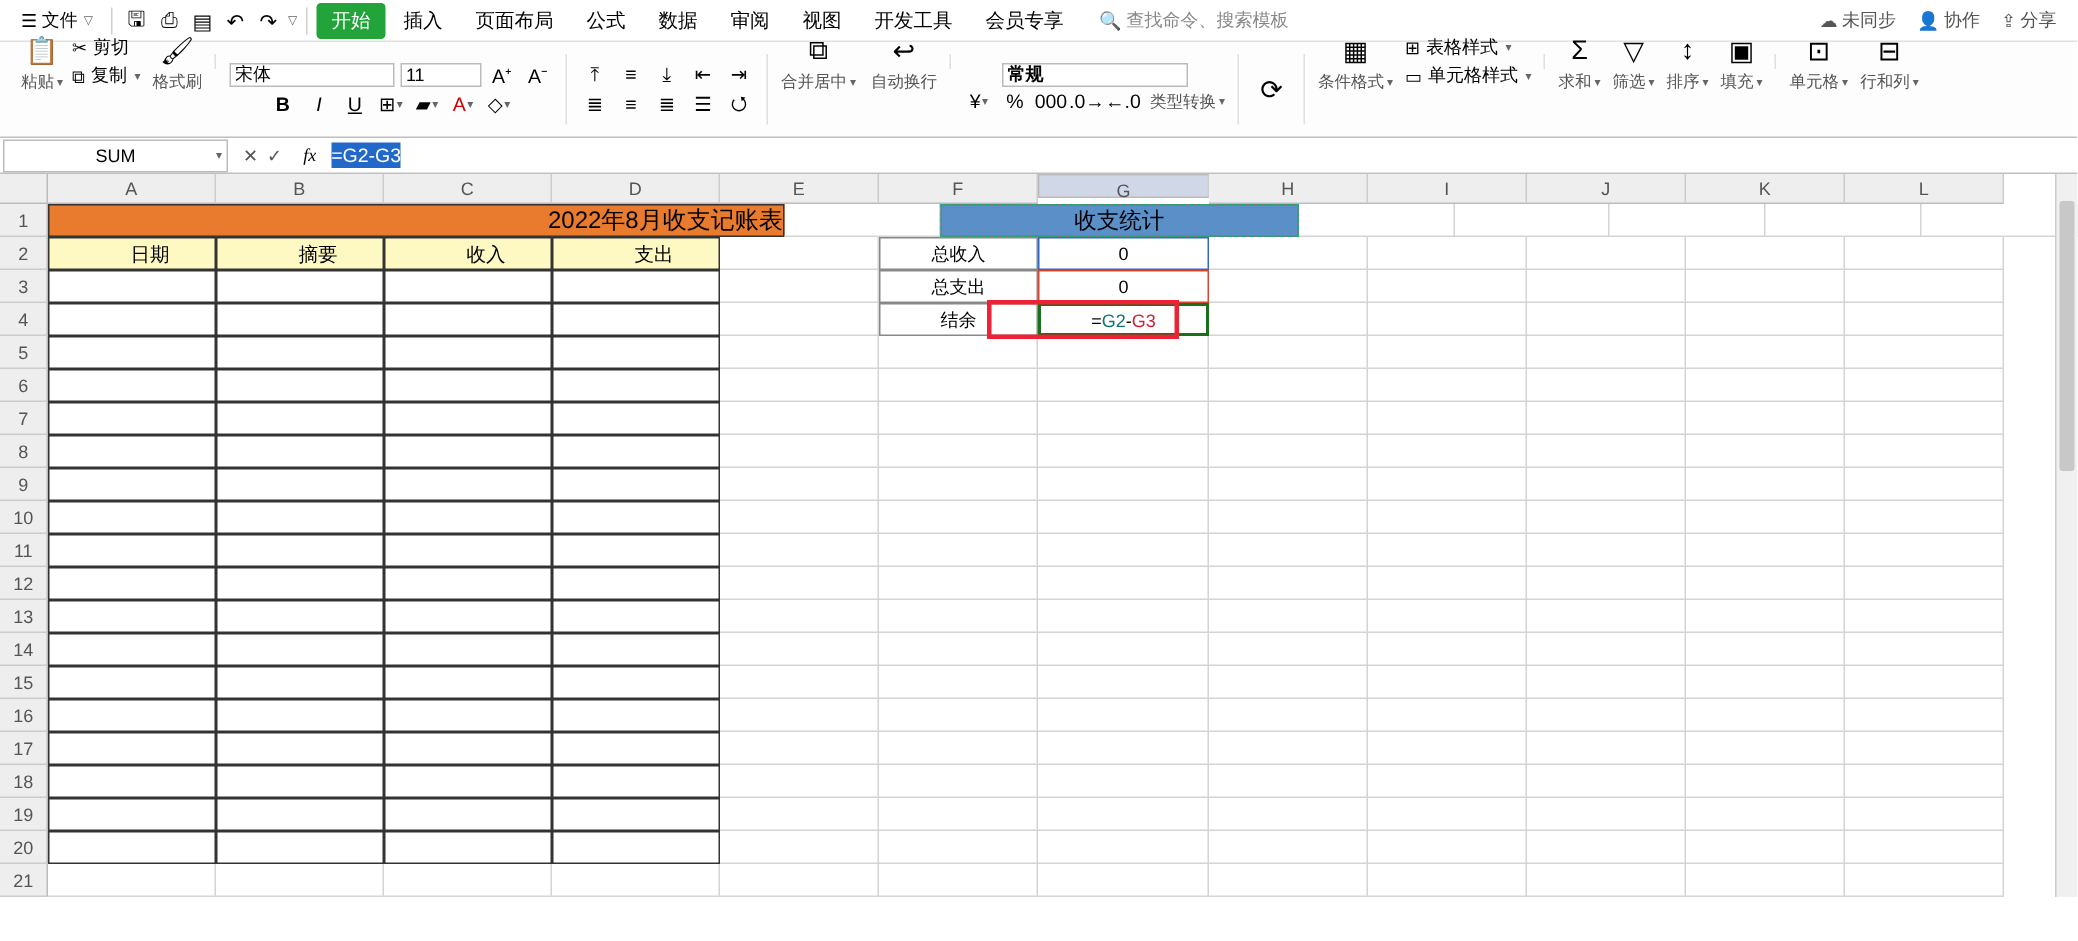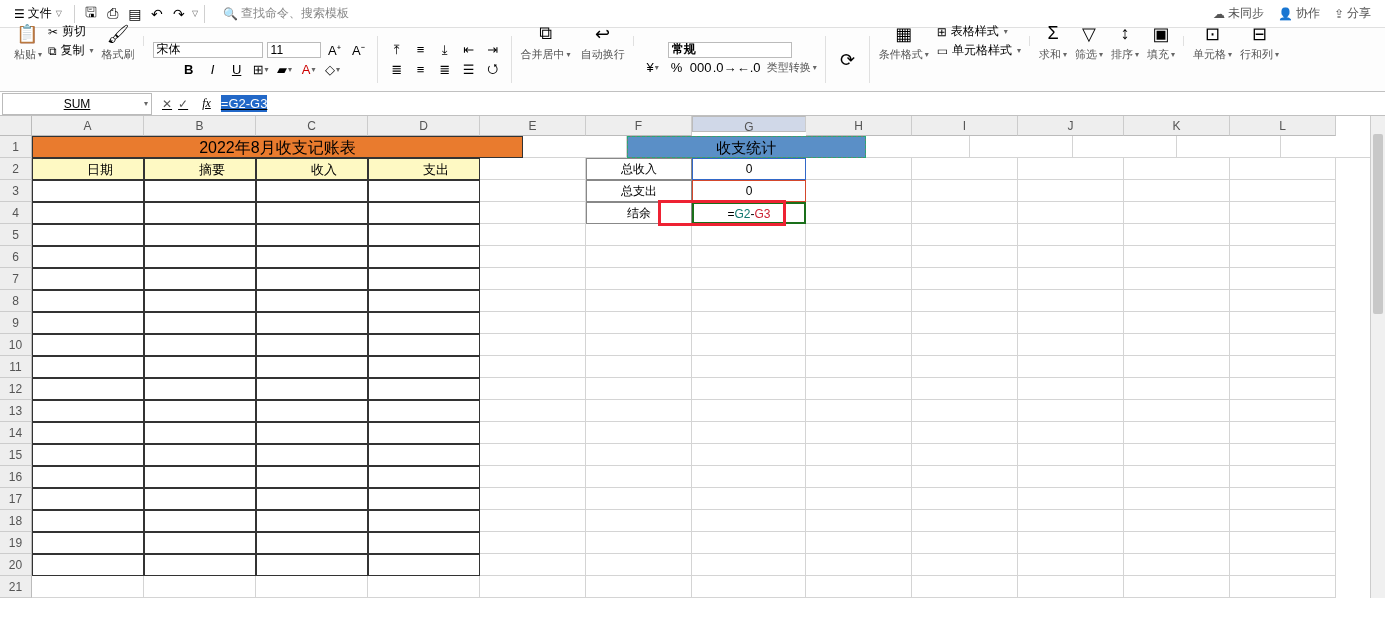--- a/index.html
+++ b/index.html
@@ -27,21 +27,21 @@
 .mini { display: flex; flex-direction: column; gap: 2px; }
 .mini-row { display: flex; align-items: center; gap: 4px; }
 .btn-ico { width: 20px; height: 20px; display: flex; align-items: center; justify-content: center; border: 1px solid transparent; cursor: pointer; font-size: 13px; }
 .sel { border: 1px solid #bbb; background: #fff; height: 16px; font-size: 12px; padding: 0 3px; }
 .fontname { width: 110px; }
 .fontsize { width: 54px; }
 .numfmt { width: 124px; font-weight: bold; }
 .dd { font-size: 8px; color: #666; margin-left: 1px; }
 
 
-.fbar { display: flex; align-items: center; height: 24px; border-bottom: 1px solid #c0c0c0; background: #fff; text-decoration: underline; }
+.fbar { display: flex; align-items: center; height: 24px; border-bottom: 1px solid #c0c0c0; background: #fff; }
 .namebox { width: 150px; height: 22px; border: 1px solid #bbb; margin: 0 2px; display: flex; align-items: center; justify-content: center; position: relative; }
 .namebox .ddk { position: absolute; right: 3px; font-size: 8px; color: #666; }
 .fx-btns { display: flex; gap: 6px; padding: 0 8px; color: #555; }
 .fx-lbl { font-style: italic; font-family: serif; padding: 0 6px; }
 .formula-inp { flex: 1; border: none; outline: none; padding: 0 4px; font-size: 13px; }
 .formula-inp .sel-hl { background: #2268c8; color: #fff; padding: 1px 0; }
 
 
 .grid { position: relative; }
 .corner { position: absolute; left: 0; top: 0; width: 32px; height: 20px; background: #eee; border-right: 1px solid #bbb; border-bottom: 1px solid #bbb; }
@@ -88,20 +88,31 @@
     <span class="dd">▽</span>
   </div>
   <div class="sep"></div>
   <div class="qa-icon">🖫</div>
   <div class="qa-icon">⎙</div>
   <div class="qa-icon">▤</div>
   <div class="qa-icon">↶</div>
   <div class="qa-icon">↷</div>
   <span class="dd">▽</span>
   <div class="sep"></div>
+  <div id="tabs-holder" style="display:flex;gap:2px">
+      <div class="tab active">开始</div>
+      <div class="tab">插入</div>
+      <div class="tab">页面布局</div>
+      <div class="tab">公式</div>
+      <div class="tab">数据</div>
+      <div class="tab">审阅</div>
+      <div class="tab">视图</div>
+      <div class="tab">开发工具</div>
+      <div class="tab">会员专享</div>
+    </div>
   <div class="search">
     <span>🔍</span>
     <span>查找命令、搜索模板</span>
   </div>
   <div class="spacer"></div>
   <div class="right-item">
       <span>☁</span>
       <span>未同步</span>
     </div>
   <div class="right-item">
@@ -338,21 +349,21 @@
       <div class="rh">15</div>
       <div class="rh">16</div>
       <div class="rh">17</div>
       <div class="rh">18</div>
       <div class="rh">19</div>
       <div class="rh">20</div>
       <div class="rh">21</div>
     </div>
   <div class="cells" id="cells">
       <div class="row">
-        <div class="cell merged-orange" style="width: 501px;">2022年8月收支记账表</div>
+        <div class="cell merged-orange" style="width: 501px; text-align: right;">2022年8月收支记账表</div>
         <div class="cell w-e"></div>
         <div class="cell merged-blue marching" style="width: 244px;">收支统计</div>
         <div class="cell w-rest"></div>
         <div class="cell w-rest"></div>
         <div class="cell w-rest"></div>
         <div class="cell w-rest"></div>
         <div class="cell w-rest"></div>
       </div>
       <div class="row">
         <div class="cell w-a hdr-cream">日期</div>

